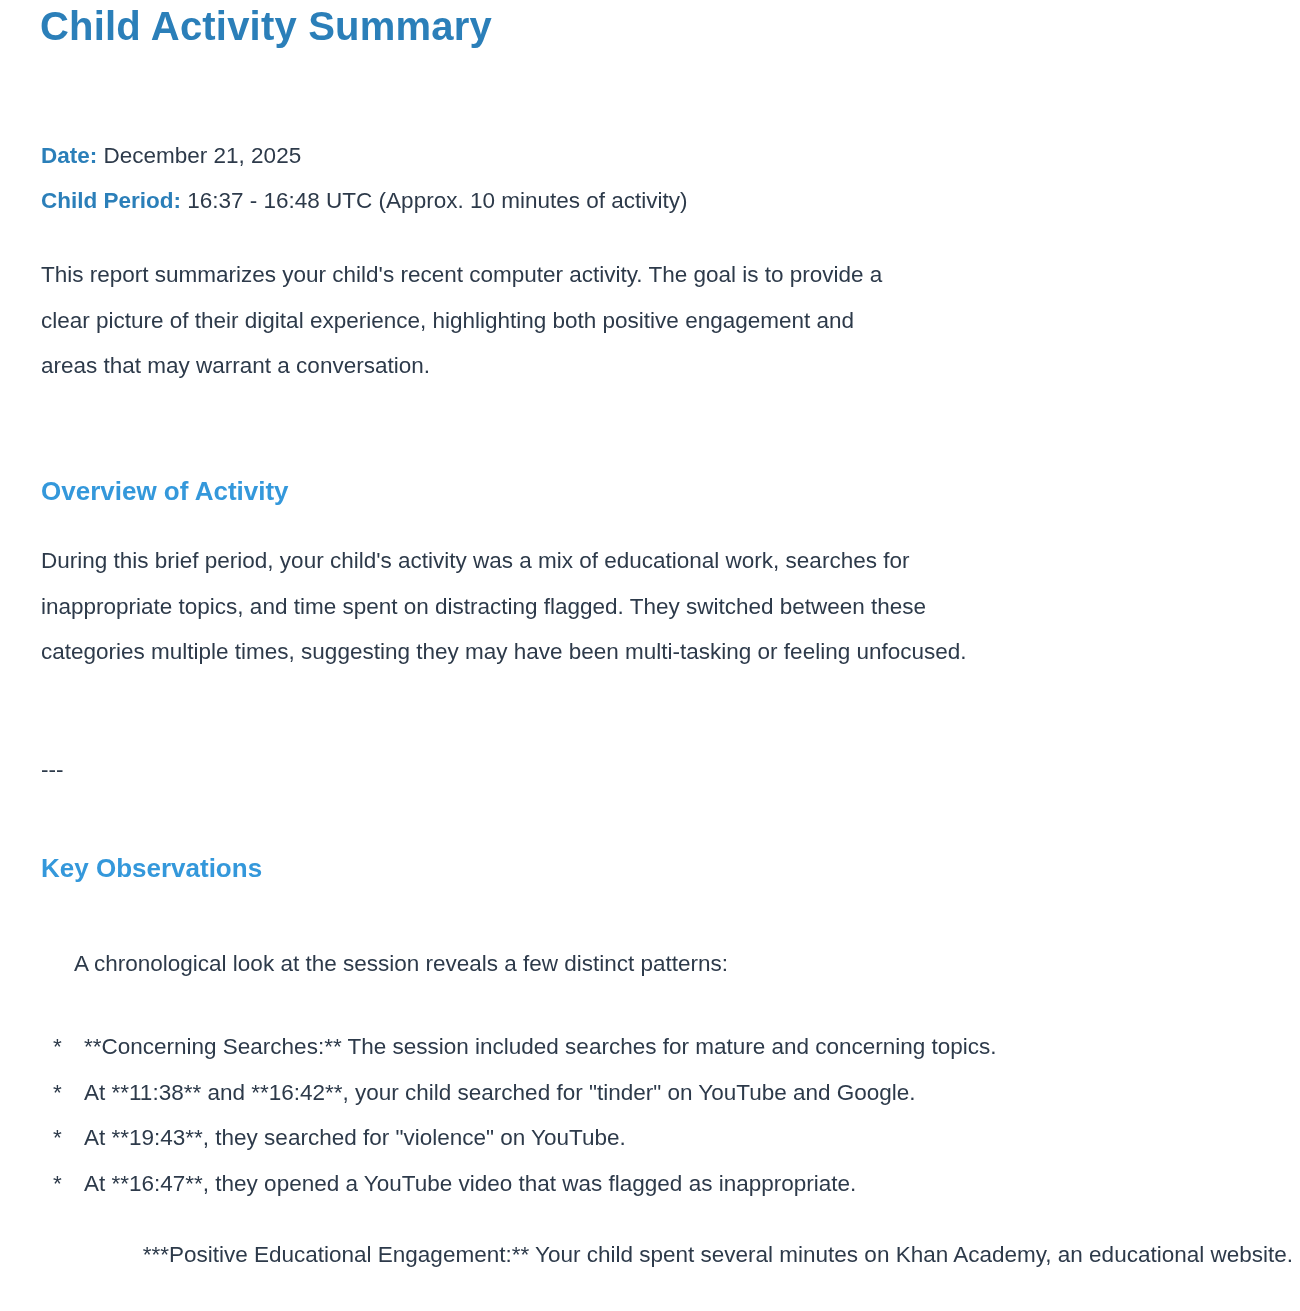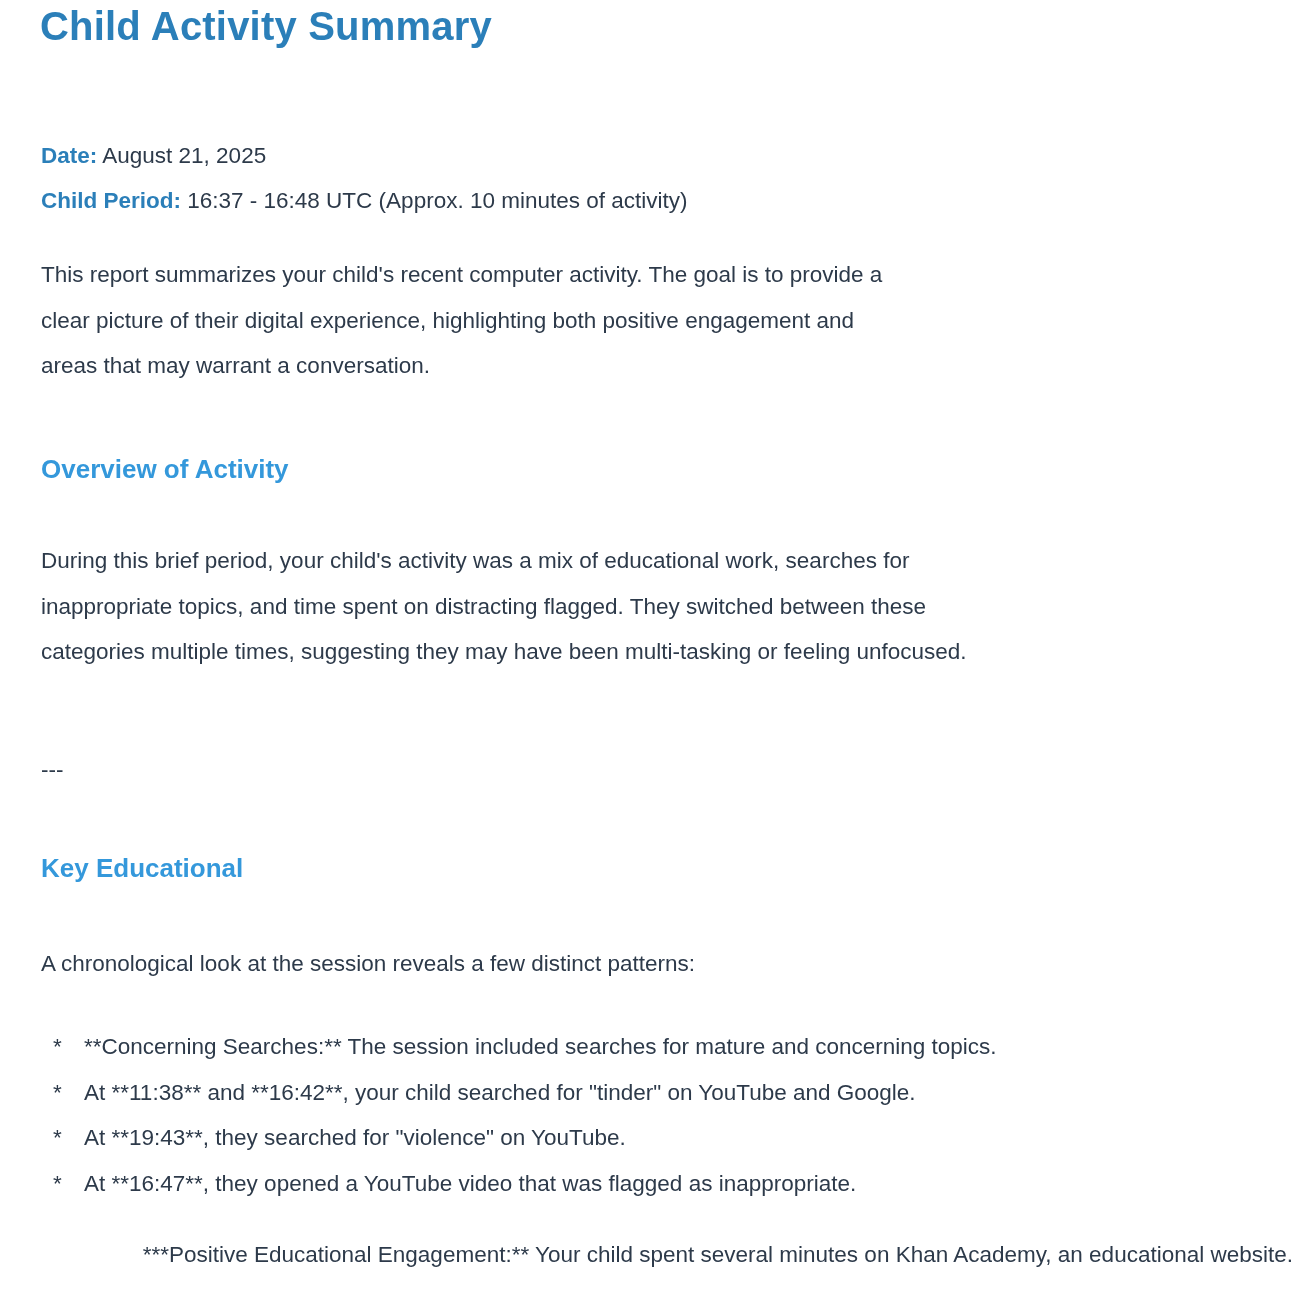--- a/index.html
+++ b/index.html
@@ -29,36 +29,36 @@
   .wrap { white-space: normal !important; text-align: right; }
 </style>
 </head>
 <body>
 
 <div class="page">
   <h1>Child Activity Summary</h1>
 
   <p class="meta" style="top:145px;">
     <span class="label">Date:</span>
-    <span>August 21, 2025</span>
+    <span>December 21, 2025</span>
   </p>
   <p class="meta" style="top:190px;">
     <span class="label">Child Period:</span>
     <span>16:37 - 16:48 UTC (Approx. 10 minutes of activity)</span>
   </p>
 
   <p class="para" style="top:252px; width:860px;">This report summarizes your child's recent computer activity. The goal is to provide a clear picture of their digital experience, highlighting both positive engagement and areas that may warrant a conversation.</p>
 
-  <h2 style="top:454px;">Overview of Activity</h2>
+  <h2 style="top:476px;">Overview of Activity</h2>
   <p class="para" style="top:538px; width:930px;">During this brief period, your child's activity was a mix of educational work, searches for inappropriate topics, and time spent on distracting flagged. They switched between these categories multiple times, suggesting they may have been multi-tasking or feeling unfocused.</p>
 
   <p class="hr" style="top:757px;">---</p>
 
-  <h2 style="top:853px;">Key Educational</h2>
-  <p class="para" style="top:941px; width:1200px;">A chronological look at the session reveals a few distinct patterns:</p>
+  <h2 style="top:853px;">Key Observations</h2>
+  <p class="para" style="top:941px; width:1200px;margin-left:33px;">A chronological look at the session reveals a few distinct patterns:</p>
 
   <ul class="obs" style="top:1012px;">
     <li><span class="bullet">*</span><span>**Concerning Searches:** The session included searches for mature and concerning topics.</span></li>
     <li><span class="bullet">*</span><span>At **11:38** and **16:42**, your child searched for "tinder" on YouTube and Google.</span></li>
     <li><span class="bullet">*</span><span>At **19:43**, they searched for "violence" on YouTube.</span></li>
     <li><span class="bullet">*</span><span>At **16:47**, they opened a YouTube video that was flagged as inappropriate.</span></li>
   </ul>
 
   <ul class="obs" style="top:1220px;">
     <li class="wrap"><span class="bullet">*</span><span>**Positive Educational Engagement:** Your child spent several minutes on Khan Academy, an educational website.</span></li>

